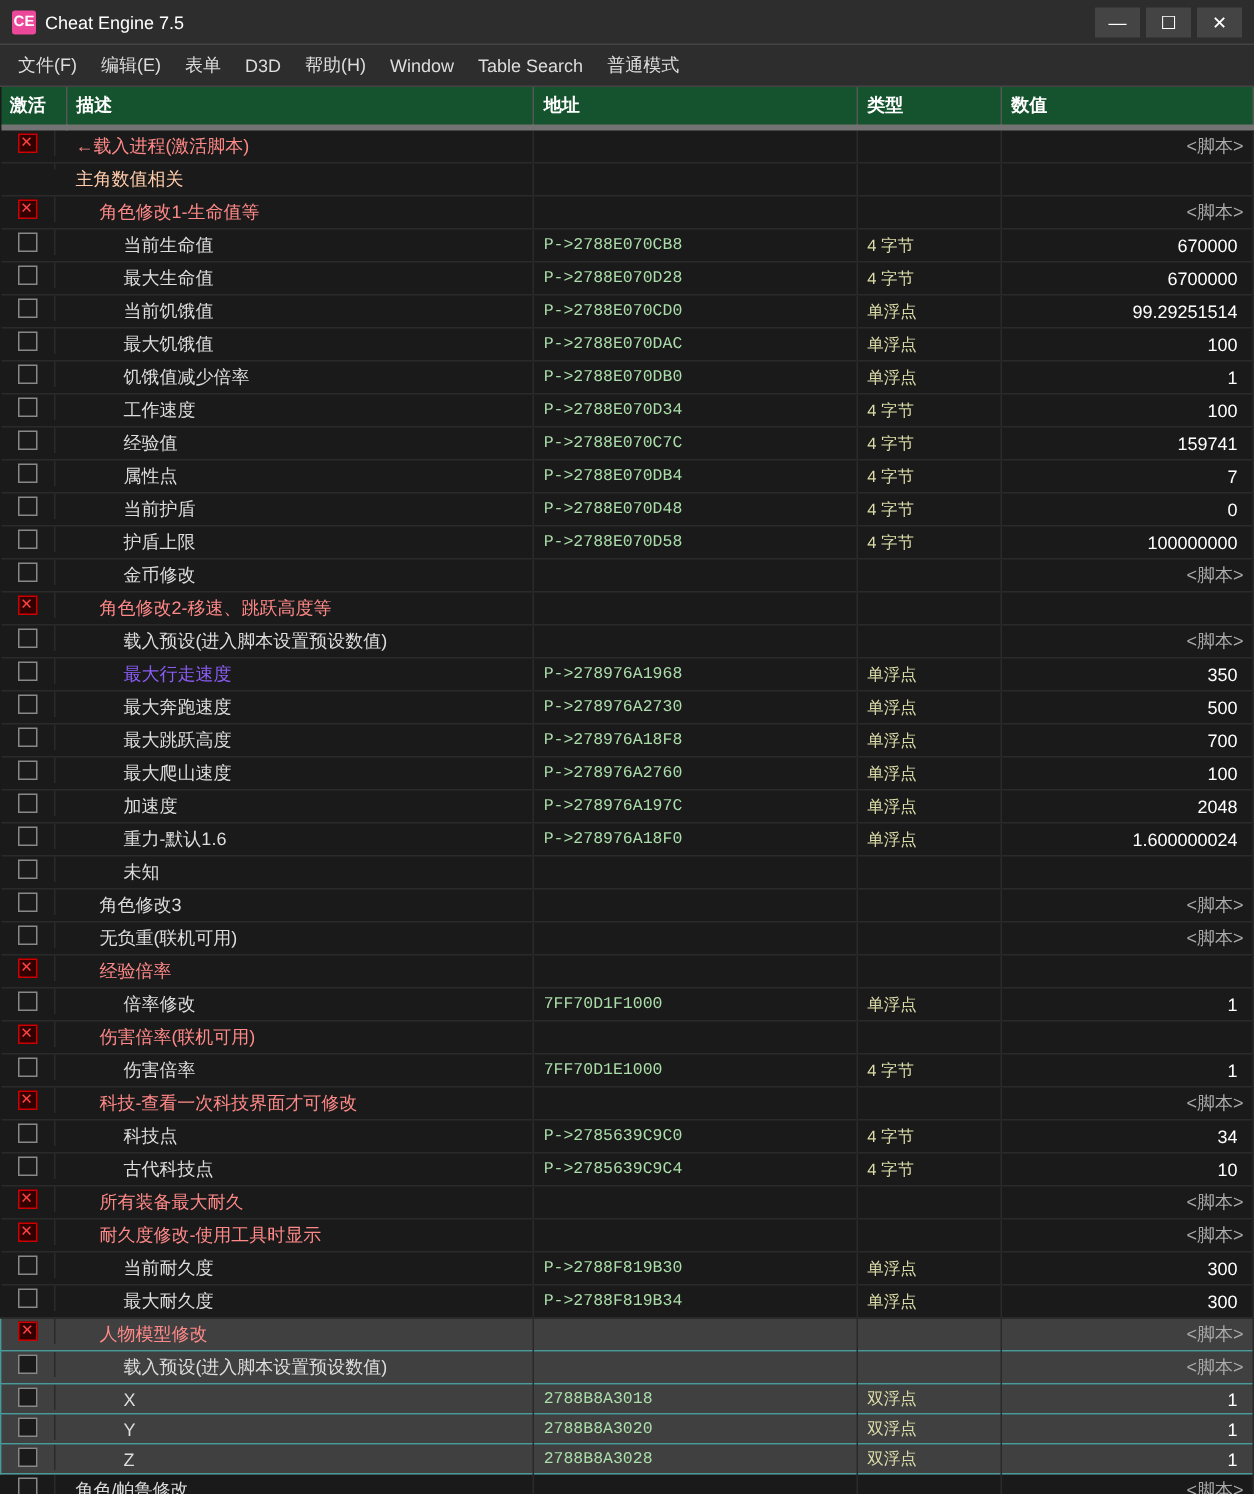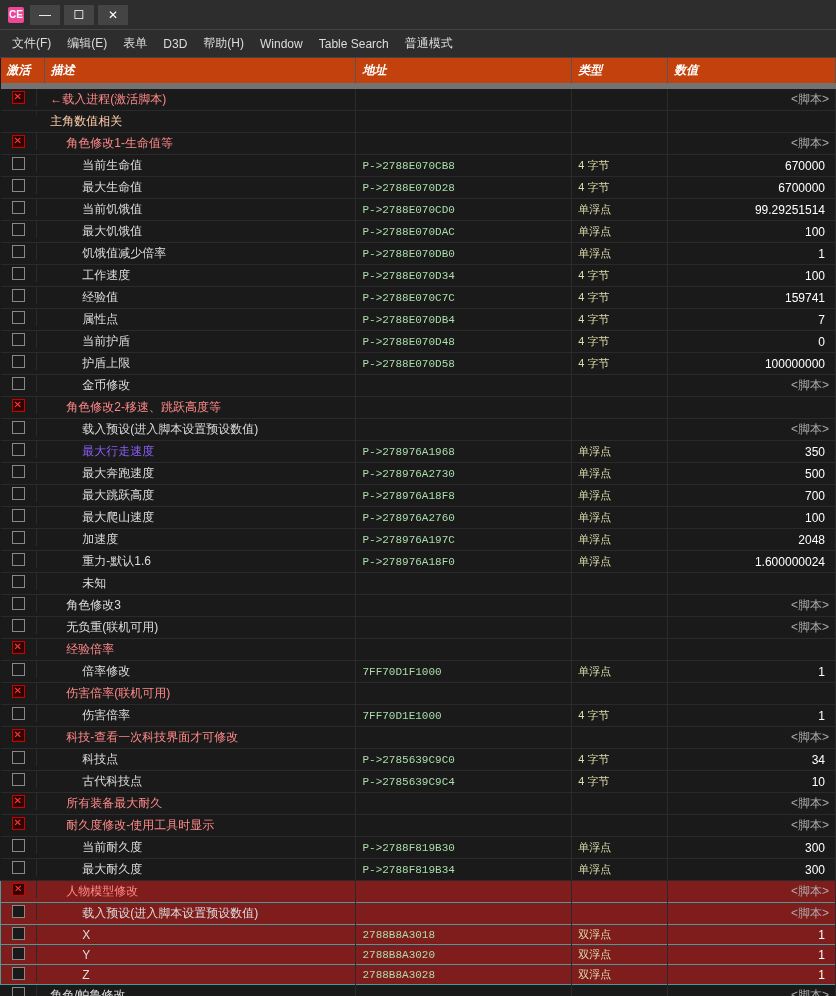--- a/index.html
+++ b/index.html
@@ -86,37 +86,36 @@
     .table-container::-webkit-scrollbar-thumb {
       background: #555;
       border: 1px solid #666;
     }
 
     table {
       width: 100%;
       border-collapse: collapse;
     }
     thead tr {
-      background: #c2410c;
-      border-bottom: 6px solid #737373;
-      font-style: italic;
+      background: #14532d;
+      border-bottom: 4px solid #737373;
     }
     thead th {
       padding: 4px 6px;
       text-align: left;
       font-weight: bold;
       color: #ffffff;
       border-right: 1px solid #555;
       font-size: 12px;
     }
     tbody tr {
       border-bottom: 1px solid #2a2a2a;
     }
     tbody tr.selected {
-      background: #7f1d1d;
+      background: #404040;
       border: 1px solid #4a9a9a;
     }
     tbody td {
       padding: 2px 6px;
       color: #ddd;
       font-size: 12px;
       border-right: 1px solid #2a2a2a;
     }
     .col-active { width: 36px; }
     .col-desc { width: 260px; }
@@ -169,20 +168,21 @@
     .type-cell {
       color: #ddddaa;
       font-size: 11px;
     }
   </style>
 </head>
 <body>
 
 <div class="title-bar">
   <div class="title-bar-icon">CE</div>
+  <span class="title-bar-title">Cheat Engine 7.5</span>
   <div class="title-bar-controls">
     <button class="title-btn">—</button>
     <button class="title-btn">☐</button>
     <button class="title-btn close">✕</button>
   </div>
 </div>
 
 <div class="menu-bar">
   <span class="menu-item">文件(F)</span>
   <span class="menu-item">编辑(E)</span>

